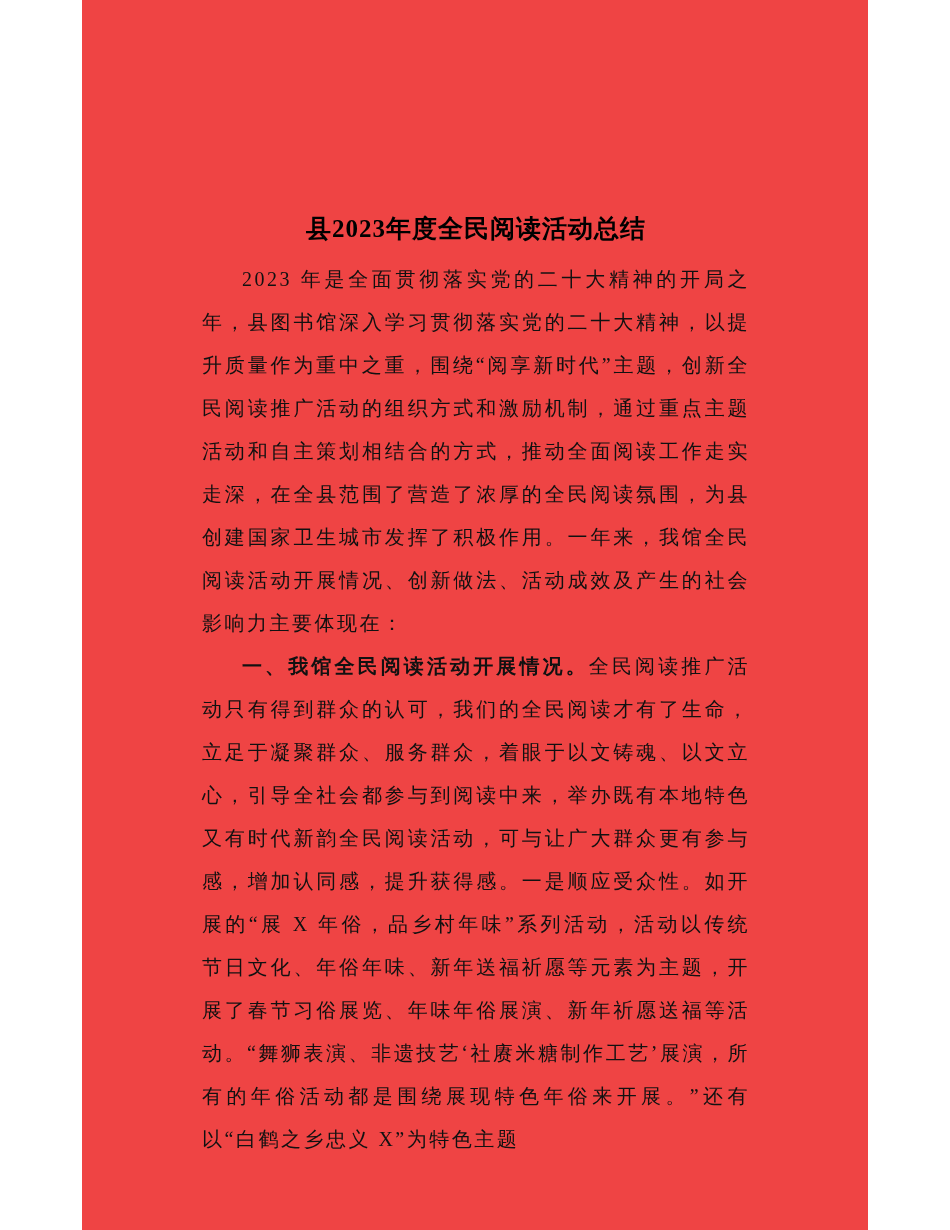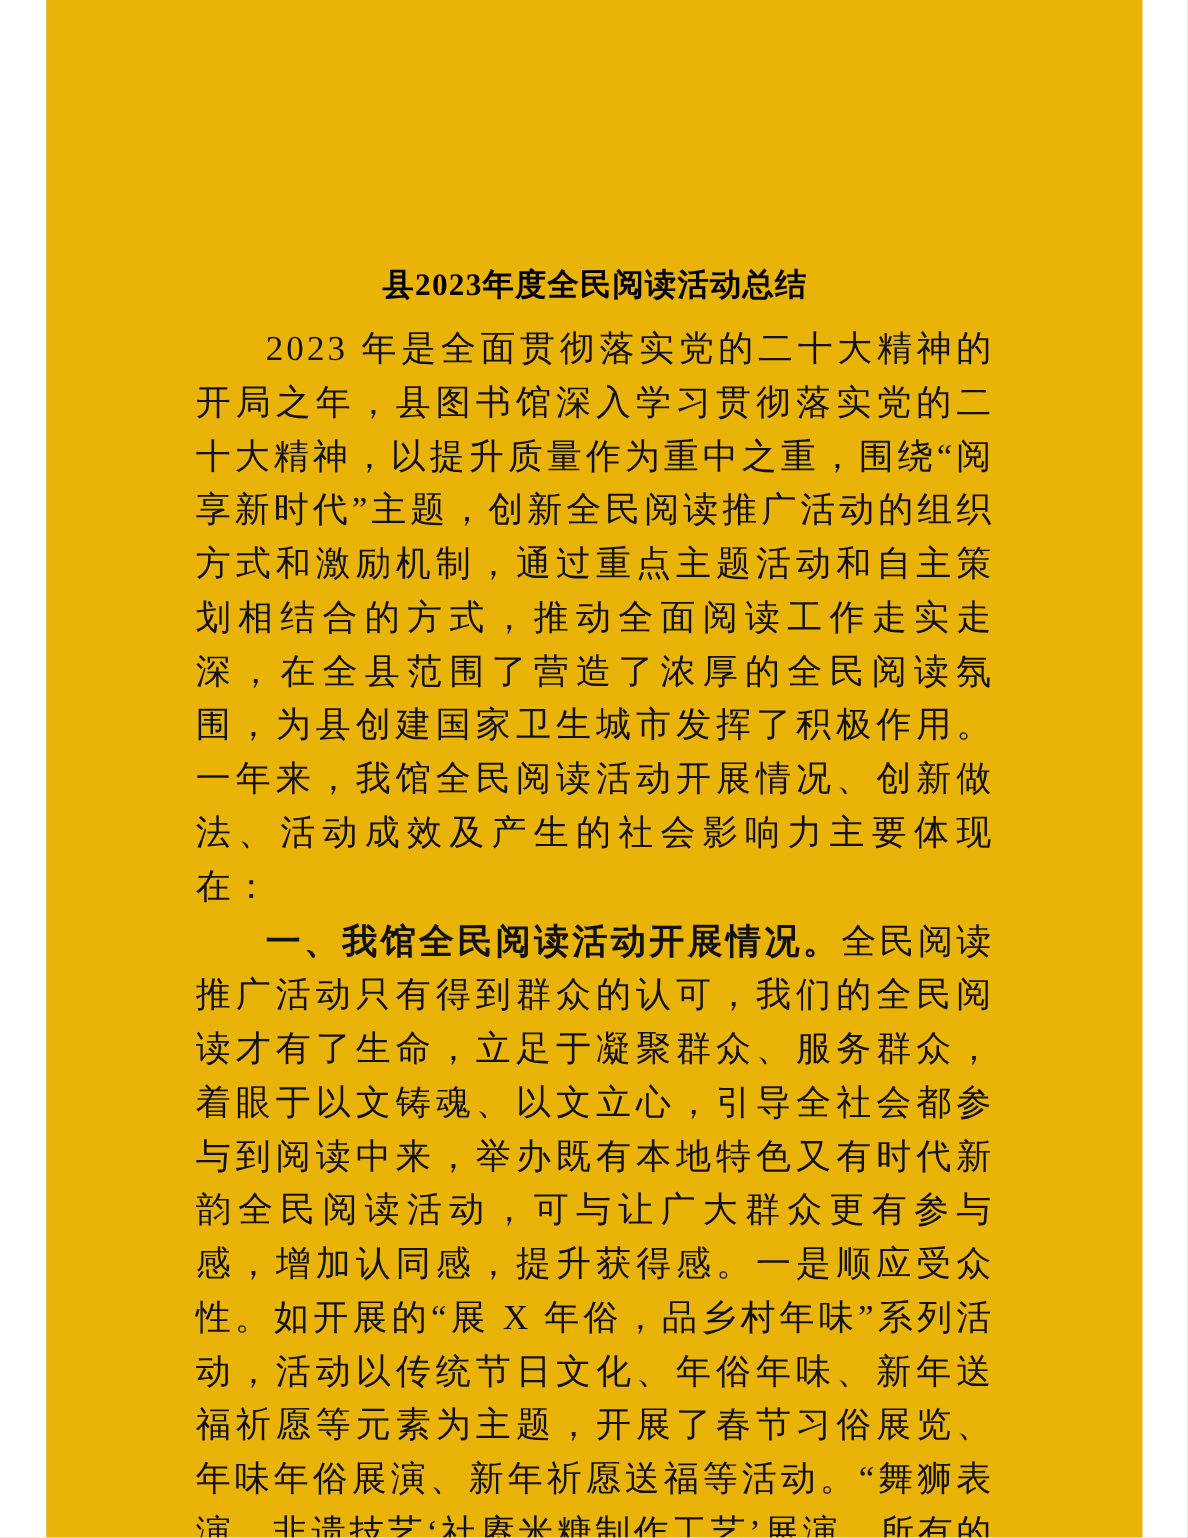--- a/index.html
+++ b/index.html
@@ -2,43 +2,43 @@
 <html><head>
 <meta charset="utf-8">
 <style>
   html, body {
     margin: 0;
     padding: 0;
     background: #ffffff;
   }
   .page {
     position: relative;
-    width: 877px;
+    width: 786px;
     height: 1230px;
     margin: 0 auto;
-    background: #eab308;
+    background: #ef4444;
     box-sizing: border-box;
     padding: 212px 118px 0 120px;
     overflow: hidden;
     font-family: "Liberation Serif", "DejaVu Serif", serif;
     color: #1a1a1a;
   }
   .doc-title {
     margin: 0 0 12px 0;
     text-align: center;
     font-size: 25px;
     line-height: 34px;
     font-weight: bold;
     color: #000000;
     letter-spacing: 1px;
     font-family: "Liberation Serif", "DejaVu Serif", serif;
   }
   .para {
     margin: 0;
-    font-size: 28px;
+    font-size: 20px;
     line-height: 43px;
     letter-spacing: 2.5px;
     text-align: justify;
     text-justify: inter-ideograph;
     text-indent: 2em;
     color: #111111;
   }
   .para-lead {
     font-weight: bold;
     font-family: "Liberation Sans", "DejaVu Sans", sans-serif;

